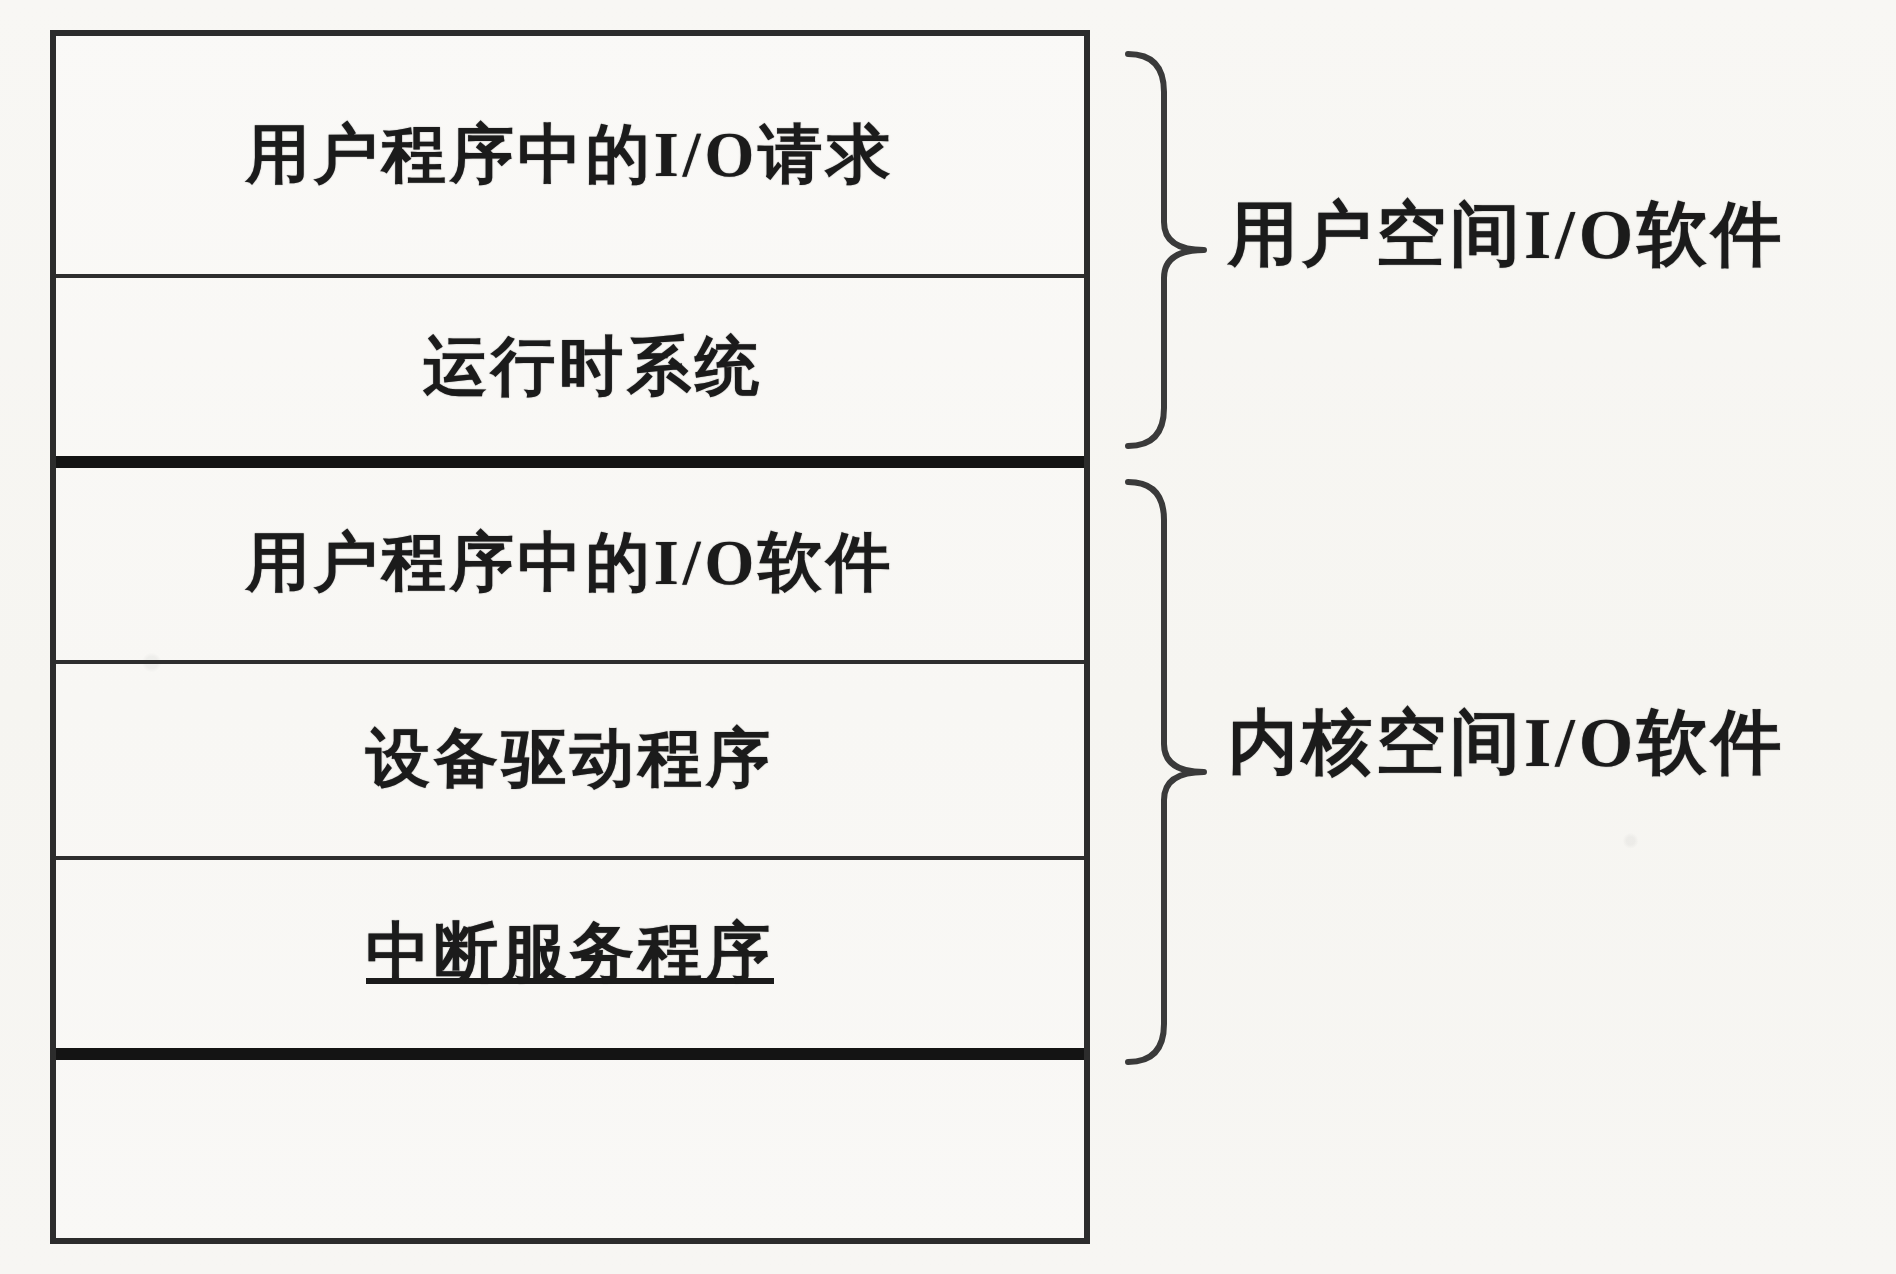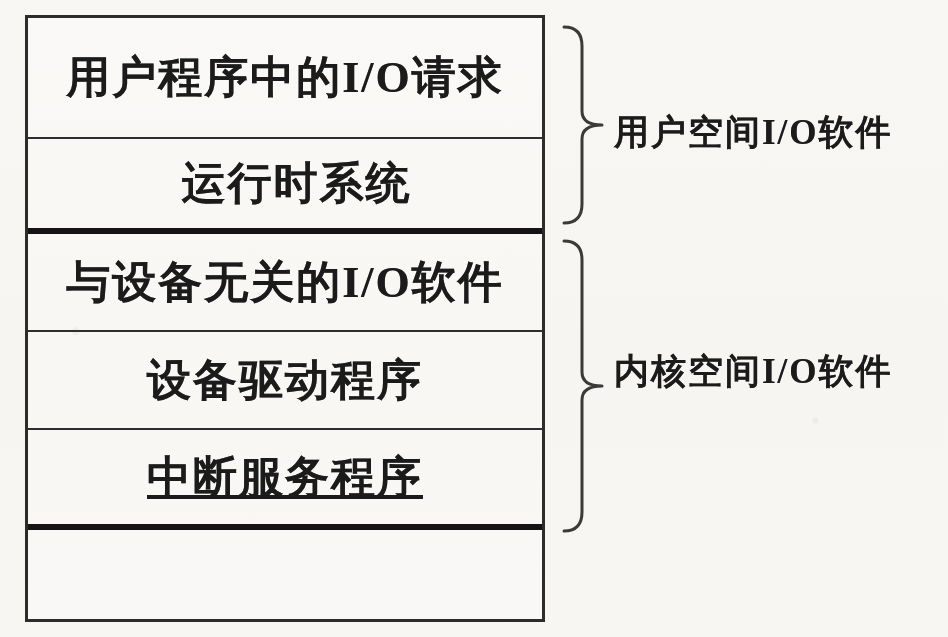--- a/index.html
+++ b/index.html
@@ -31,21 +31,21 @@
     box-sizing: border-box;
     display: flex;
     flex-direction: column;
     background: rgba(255,255,255,0.25);
   }
   .row {
     box-sizing: border-box;
     display: flex;
     align-items: center;
     justify-content: center;
-    font-size: 44px;
+    font-size: 32px;
     font-weight: bold;
     letter-spacing: 2px;
     color: #1b1b1b;
     text-shadow: 0 0 0.6px rgba(0,0,0,0.55);
     white-space: nowrap;
   }
   .row-1 { height: 121px; border-bottom: 2px solid #2e2e2e; }
   .row-2 { height: 95px;  border-bottom: 6px solid #141414; padding-left: 23px; }
   .row-3 { height: 98px;  border-bottom: 2px solid #2e2e2e; }
   .row-4 { height: 98px;  border-bottom: 2px solid #2e2e2e; text-align: center; }
@@ -72,37 +72,37 @@
   .group-label {
     position: absolute;
     left: 614px;
     font-size: 35px;
     font-weight: bold;
     letter-spacing: 2px;
     color: #1b1b1b;
     text-shadow: 0 0 0.6px rgba(0,0,0,0.5);
     white-space: nowrap;
   }
-  .group-label-1 { top: 109px; }
+  .group-label-1 { top: 94px; }
   .group-label-2 { top: 348px; }
 </style>
 </head>
 <body>
 
 <div class="stage">
 
   <div class="stack">
     <div class="row row-1">
       <span>用户程序中的I/O请求</span>
     </div>
     <div class="row row-2">
       <span>运行时系统</span>
     </div>
     <div class="row row-3">
-      <span>与设备无关的I/O软件</span>
+      <span>用户程序中的I/O软件</span>
     </div>
     <div class="row row-4">
       <span>设备驱动程序</span>
     </div>
     <div class="row row-5">
       <span>中断服务程序</span>
     </div>
   </div>
 
   <svg class="brace brace-1" width="52" height="202" viewBox="0 0 52 202">

